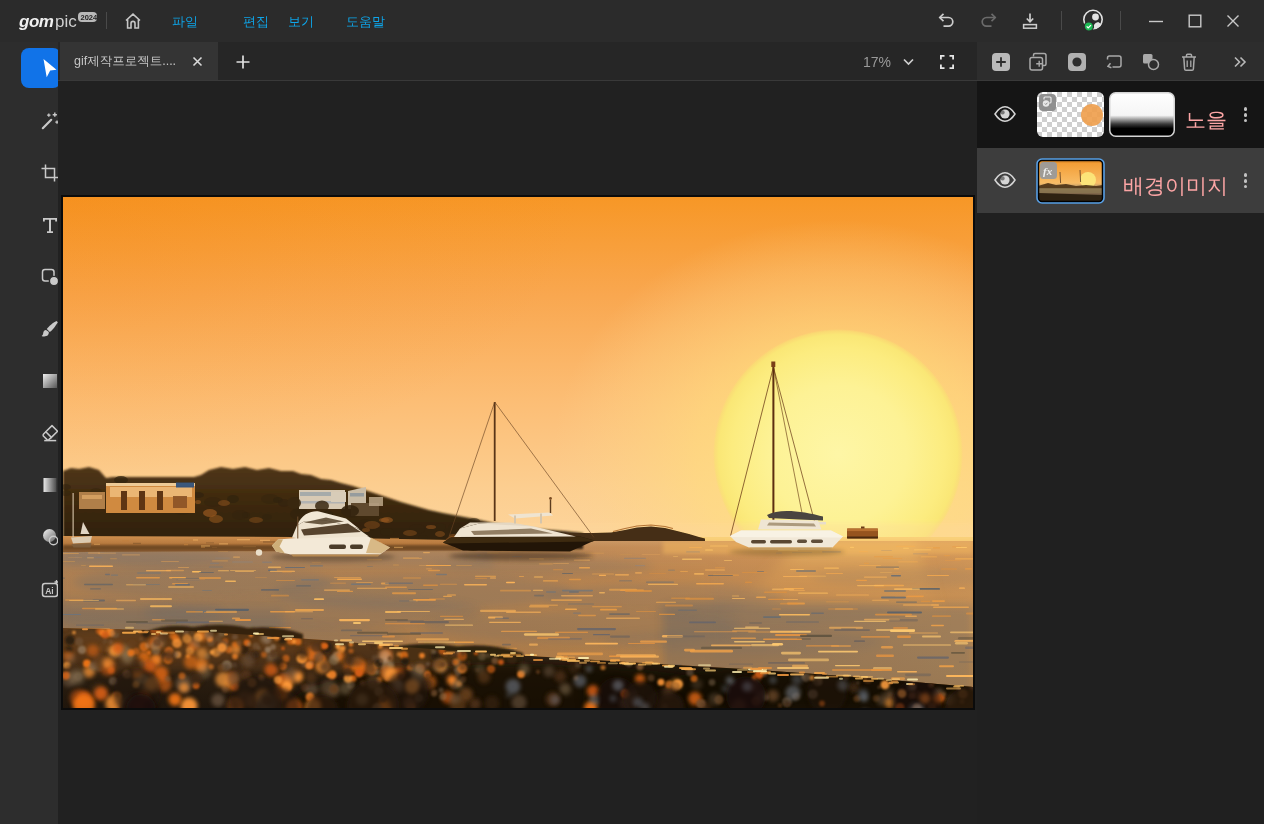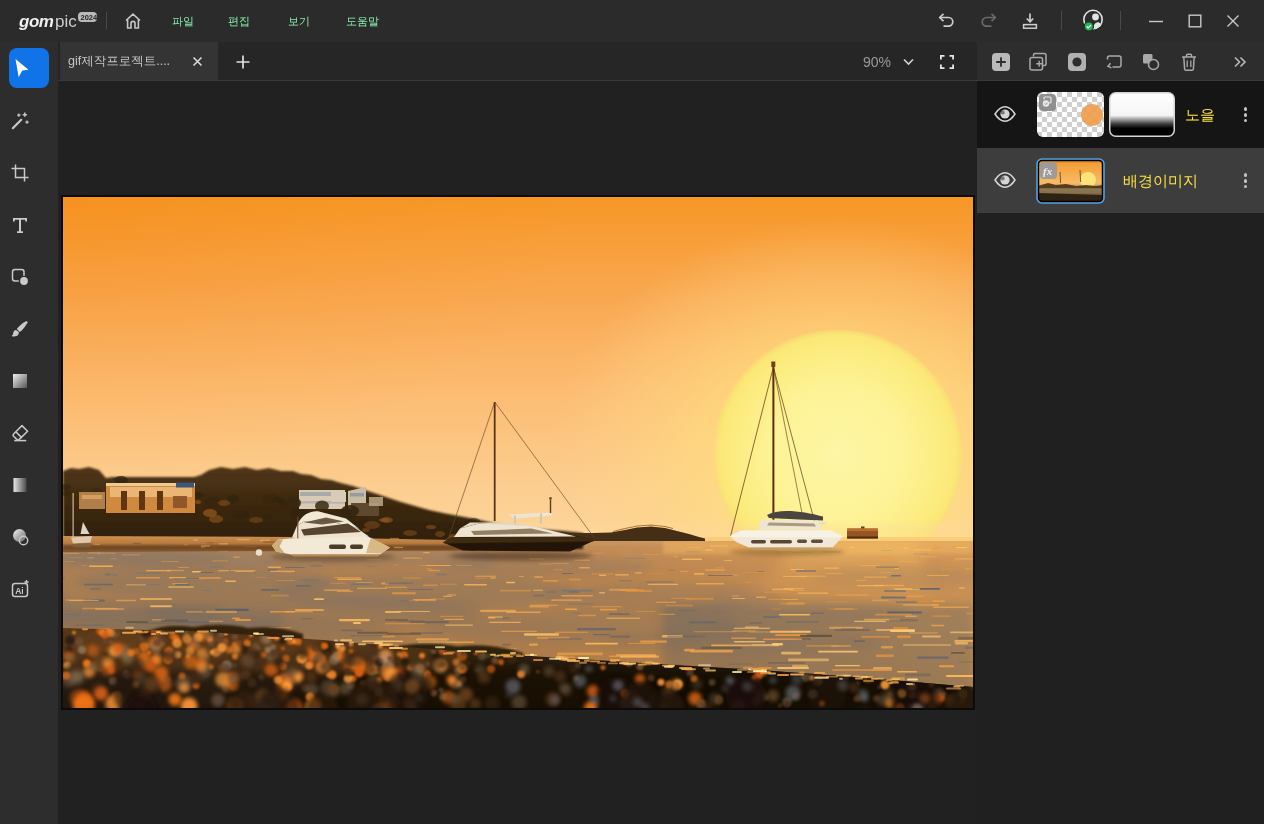--- a/index.html
+++ b/index.html
@@ -3,67 +3,67 @@
 <meta charset="utf-8">
 <style>
   * { margin:0; padding:0; box-sizing:border-box; }
   html,body { width:1264px; height:824px; overflow:hidden; background:#212121;
     font-family:"Liberation Sans", sans-serif; }
   #app { position:relative; width:1264px; height:824px; }
   .abs { position:absolute; }
 
   
   #topbar { position:absolute; left:0; top:0; width:1264px; height:42px; background:#2b2b2b;text-align:right; }
-  .menuitem { position:absolute; top:0; height:42px; line-height:43px; color:#86efac; font-size:11px; }
+  .menuitem { position:absolute; top:0; height:42px; line-height:43px; color:#0ea5e9; font-size:13px; }
   .vsep { position:absolute; width:1px; background:#4a4a4a; }
 
   
   #ltool { position:absolute; left:0; top:42px; width:58px; height:782px; background:#2d2d2d; }
-  .ltbtn { position:absolute; left:9px; width:40px; height:40px; border-radius:8px;
-           display:flex; align-items:center; justify-content:flex-start; }
+  .ltbtn { position:absolute; left:21px; width:40px; height:40px; border-radius:8px;
+           display:flex; align-items:center; justify-content:flex-end; }
 
   
   #tabstrip { position:absolute; left:58px; top:42px; width:919px; height:39px; background:#262626;
               border-bottom:1px solid #393939; }
   #tab1 { position:absolute; left:2px; top:0; width:158px; height:38px; background:#343434;
           color:#c6c6c6; font-size:12.5px; line-height:39px; }
 
   
   #canvasarea { position:absolute; left:58px; top:81px; width:919px; height:743px; background:#212121; }
   #photo { position:absolute; left:5px; top:116px; width:910px; height:511px; background:#f8a045;
            outline:2px solid #0b0b0b; }
   #photo svg { display:block; }
 
   
   #rpanel { position:absolute; left:977px; top:42px; width:287px; height:782px; background:#202020; }
   #rtool { position:absolute; left:0; top:0; width:287px; height:39px; background:#2d2d2d;
            border-bottom:1px solid #393939; display:flex; align-items:center; }
   #lrow1 { position:absolute; left:0; top:39px; width:287px; height:67px; background:#151515; }
   #lrow2 { position:absolute; left:0; top:106px; width:287px; height:65px; background:#3d3d3d; }
-  .ltext { position:absolute; color:#fde047; font-size:15px; }
+  .ltext { position:absolute; color:#fca5a5; font-size:21px; }
   .dots3 { position:absolute; left:267px; width:4px; }
   .dots3 i { display:block; width:3.4px; height:3.4px; border-radius:50%; background:#c2c2c2; margin:2.4px 0; }
 </style>
 </head>
 <body>
 <div id="app">
 
   <div id="topbar">
     <svg class="abs" style="left:19px;top:8px" width="78" height="26" viewBox="0 0 78 26">
       <text x="0" y="19" font-family="Liberation Sans" font-weight="bold" font-style="italic" font-size="17" fill="#f0f0f0" letter-spacing="-0.5">gom</text>
       <text x="36" y="19" font-family="Liberation Sans" font-size="17" fill="#cfcfcf">pic</text>
       <rect x="59" y="4" rx="4" width="19" height="10" fill="#b9b9b9"></rect>
       <text x="61.5" y="12" font-size="7.5" font-weight="bold" fill="#222">2024</text>
     </svg>
     <div class="vsep" style="left:106px;top:12px;height:17px"></div>
     <svg class="abs" style="left:123px;top:11px" width="20" height="20" viewBox="0 0 20 20" fill="none" stroke="#c6c6c6" stroke-width="1.6">
       <path d="M3 9.5 L10 3.2 L17 9.5 M4.6 8.4 V17 H8 V12.4 a2 2 0 0 1 4 0 V17 H15.4 V8.4"></path>
     </svg>
     <div class="menuitem" style="left:172px">파일</div>
-    <div class="menuitem" style="left:228px">편집</div>
+    <div class="menuitem" style="left:243px">편집</div>
     <div class="menuitem" style="left:288px">보기</div>
     <div class="menuitem" style="left:346px">도움말</div>
 
     <svg class="abs" style="left:936px;top:11px" width="20" height="20" viewBox="0 0 20 20" fill="none" stroke="#cdcdcd" stroke-width="1.7">
       <path d="M4 6.5 H12.5 a4.3 4.3 0 0 1 0 8.6 H7.5"></path>
       <path d="M7.5 2.8 L3.6 6.5 L7.5 10.2" stroke-linejoin="round"></path>
     </svg>
     <svg class="abs" style="left:979px;top:11px" width="20" height="20" viewBox="0 0 20 20" fill="none" stroke="#6b6b6b" stroke-width="1.7">
       <path d="M16 6.5 H7.5 a4.3 4.3 0 0 0 0 8.6 H12.5"></path>
       <path d="M12.5 2.8 L16.4 6.5 L12.5 10.2" stroke-linejoin="round"></path>
@@ -188,29 +188,29 @@
       <svg width="22" height="22" viewBox="0 0 22 22" fill="none">
         <rect x="3.5" y="5.5" width="15" height="13" rx="2.5" stroke="#c9c9c9" stroke-width="1.5"></rect>
         <text x="6.2" y="15.8" font-size="8.5" font-weight="bold" fill="#c9c9c9" font-family="Liberation Sans">Ai</text>
         <path d="M17.5 2 v4 M15.5 4 h4" stroke="#c9c9c9" stroke-width="1.3"></path>
       </svg>
     </div>
   </div>
 
   <div id="tabstrip">
     <div id="tab1">
-      <span style="padding-left:8px">gif제작프로젝트....</span>
+      <span style="padding-left:14px">gif제작프로젝트....</span>
       <svg class="abs" style="left:131px;top:13px" width="13" height="13" viewBox="0 0 13 13" stroke="#d9d9d9" stroke-width="1.6">
         <path d="M2.5 2.5 L10.5 10.5 M10.5 2.5 L2.5 10.5"></path>
       </svg>
     </div>
     <svg class="abs" style="left:178px;top:13px" width="14" height="14" viewBox="0 0 14 14" stroke="#e0e0e0" stroke-width="1.7">
       <path d="M7 0.5 V13.5 M0.5 7 H13.5"></path>
     </svg>
-    <div class="abs" style="left:763px;top:0;width:70px;height:39px;line-height:40px;color:#9a9a9a;font-size:14px;text-align:right">90%</div>
+    <div class="abs" style="left:763px;top:0;width:70px;height:39px;line-height:40px;color:#9a9a9a;font-size:14px;text-align:right">17%</div>
     <svg class="abs" style="left:844px;top:15px" width="13" height="10" viewBox="0 0 13 10" fill="none" stroke="#cfcfcf" stroke-width="1.7">
       <path d="M2 2.5 L6.5 7 L11 2.5"></path>
     </svg>
     <svg class="abs" style="left:882px;top:13px" width="14" height="14" viewBox="0 0 14 14" fill="none" stroke="#e6e6e6" stroke-width="1.8">
       <path d="M0.9 4.5 V0.9 H4.5 M9.5 0.9 H13.1 V4.5 M13.1 9.5 V13.1 H9.5 M4.5 13.1 H0.9 V9.5"></path>
     </svg>
   </div>
 
   <div id="canvasarea">
     <div id="photo">

